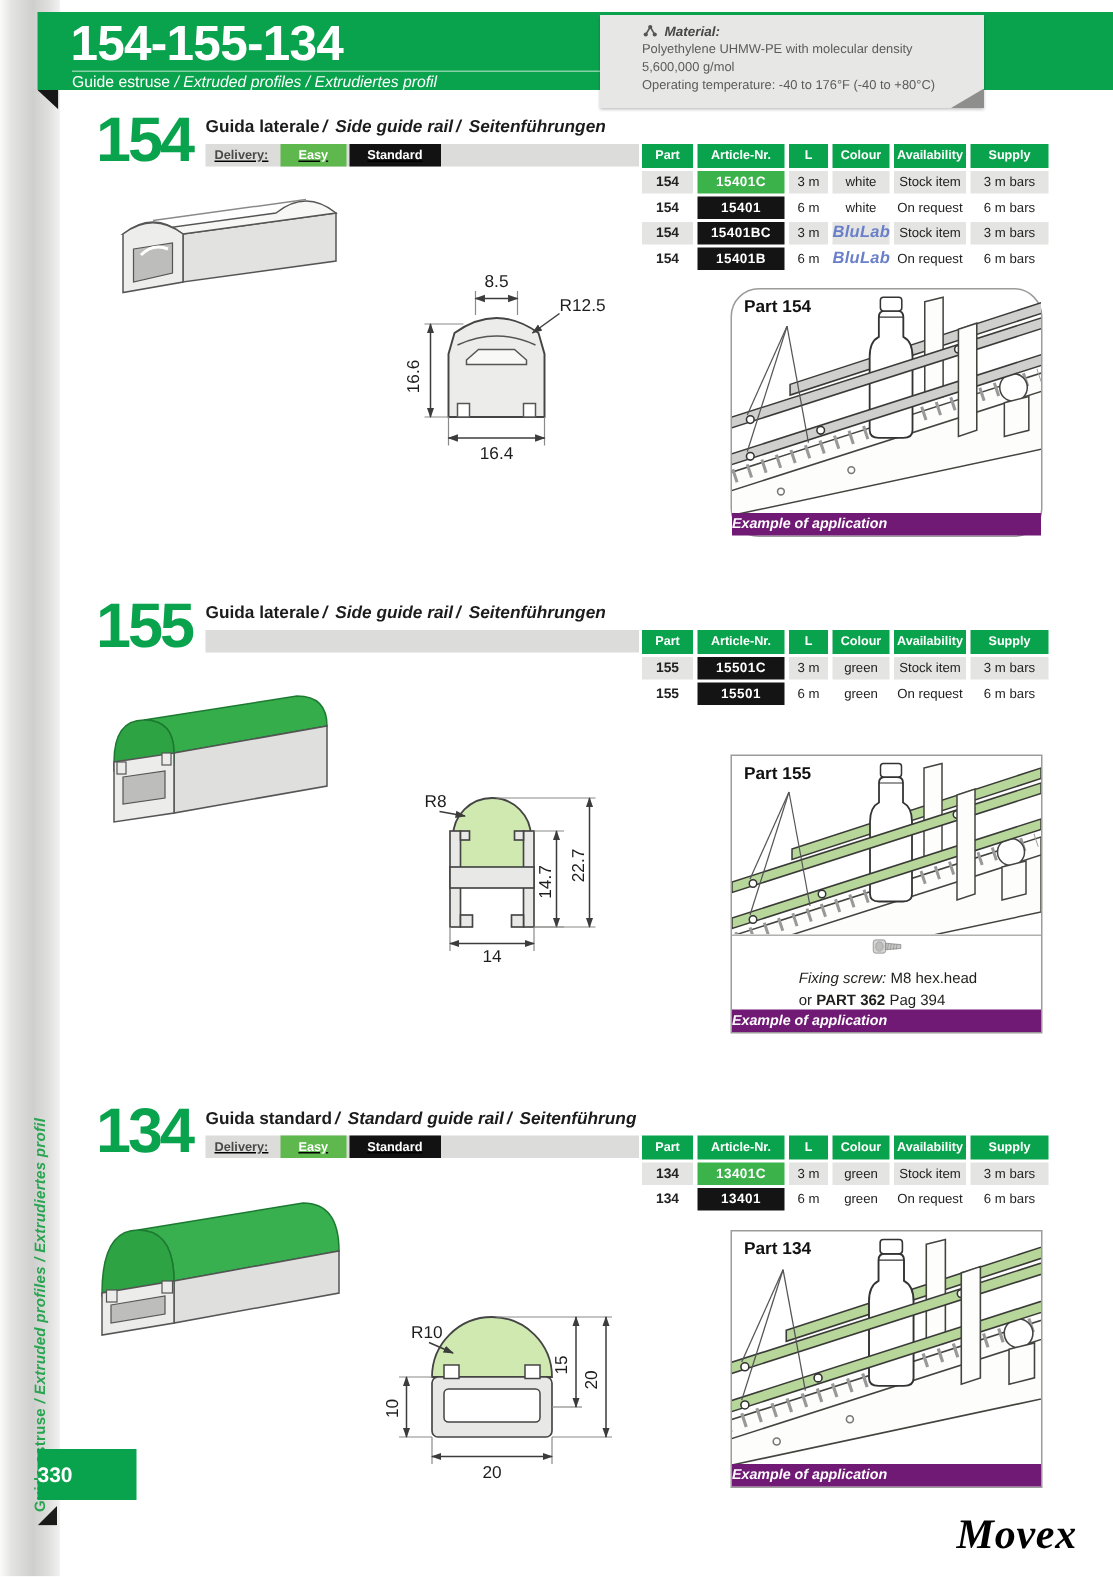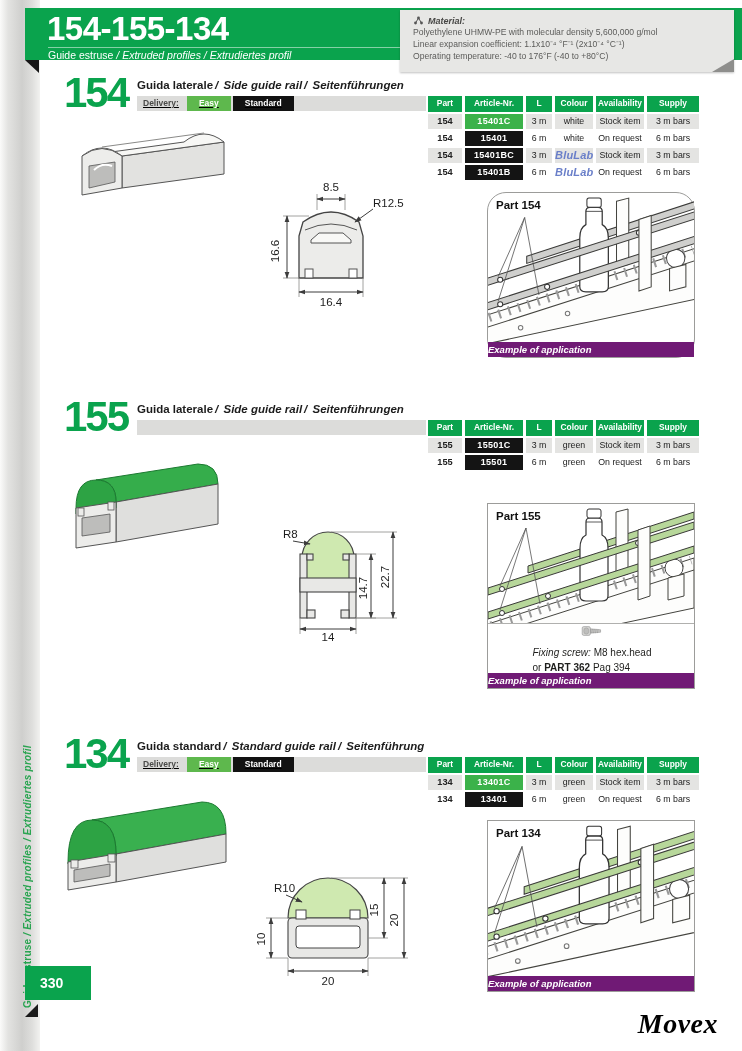--- a/index.html
+++ b/index.html
@@ -18,22 +18,22 @@
   .banner { position:absolute; left:25px; top:8px; width:717px; height:52px; background:#0aa34d; }
   .banner-title { position:absolute; left:22px; top:4px; font-size:33px; font-weight:800;
     color:#fff; letter-spacing:-.5px; line-height:1; }
   .banner-sub { position:absolute; left:23px; top:39px; width:360px; border-top:1px solid rgba(255,255,255,.5);
     padding-top:1px; font-size:10.5px; font-weight:normal; color:#fff; white-space:nowrap; }
   .banner-sub .it { font-style:italic; }
   .banner-fold { position:absolute; left:25px; top:60px; width:14px; height:13px; background:#161616;
     clip-path:polygon(0 0,100% 0,100% 100%); }
 
   
-  .material { position:absolute; left:400px; top:10px; width:334px; height:62px; background:#e7e7e5;
-    padding:5px 10px 4px 13px; box-shadow:0 1px 2px rgba(0,0,0,.25); }
+  .material { position:absolute; left:400px; top:10px; width:256px; height:62px; background:#e7e7e5;
+    padding:5px 10px 4px 28px; box-shadow:0 1px 2px rgba(0,0,0,.25); }
   .material-fold { position:absolute; right:-0px; bottom:-0px; width:22px; height:13px; background:#8e8e8c;
     clip-path:polygon(100% 0,100% 100%,0 100%); }
   .mat-title { font-size:9px; font-weight:bold; font-style:italic; color:#474745; display:flex; align-items:center; gap:4px; }
   .mat-line { font-size:8.6px; color:#5b5b59; line-height:1.42; }
 
   
   .big-num { position:absolute; font-size:42px; font-weight:800; color:#0aa34d; line-height:1; letter-spacing:-2px; }
   .sec-title { position:absolute; font-size:11.5px; font-weight:bold; color:#1c1c1c; white-space:nowrap; }
   .sec-title .it { font-style:italic; }
   .sec-title .sep { font-style:italic; padding:0 2px; }
@@ -81,21 +81,21 @@
   .screw-panel { position:absolute; left:0; width:100%; height:52px; border-top:1px solid #b0b0ae;
     background:#fff; display:flex; align-items:center; gap:8px; padding:0 6px 0 8px;flex-direction:column; }
   .screw-text { font-size:10px; color:#1e1e1c; line-height:1.45; }
   .screw-text .it { font-style:italic; }
   .screw-text b { font-weight:bold; }
 
   
   .pagenum-fold { position:absolute; left:25px; top:1004px; width:13px; height:13px; background:#1a1a1a;
     clip-path:polygon(100% 0,100% 100%,0 100%); }
   .pagenum { position:absolute; left:25px; top:966px; width:66px; height:34px; background:#0aa34d;
-    color:#fff; font-size:14px; font-weight:bold; line-height:34px; padding-left:15px; }
+    color:#fff; font-size:14px; font-weight:bold; line-height:34px; }
   .brand { position:absolute; right:24px; top:1008px; font-size:28px; font-weight:900; font-style:italic;
     color:#000000; letter-spacing:.5px; font-family:"Liberation Serif", serif; }
 </style>
 </head>
 <body>
 
 <div class="page">
 
   <div class="left-strip"></div>
   <div class="vtext">
@@ -119,21 +119,20 @@
       <svg width="11" height="11" viewBox="0 0 11 11">
         <line x1="2.5" y1="8" x2="5.5" y2="3" stroke="#555" stroke-width="1"></line>
         <line x1="5.5" y1="3" x2="8.5" y2="8" stroke="#555" stroke-width="1"></line>
         <circle cx="2.5" cy="8" r="1.4" fill="#555"></circle>
           <circle cx="5.5" cy="3" r="1.4" fill="#555"></circle>
           <circle cx="8.5" cy="8" r="1.4" fill="#555"></circle>
       </svg>
       <span>Material:</span>
     </div>
     <div class="mat-line">Polyethylene UHMW-PE with molecular density 5,600,000 g/mol</div>
-    <div class="mat-line">Linear expansion coefficient: 1.1x10⁻⁴ °F⁻¹ (2x10⁻⁴ °C⁻¹)</div>
     <div class="mat-line">Operating temperature: -40 to 176°F (-40 to +80°C)</div>
     <div class="material-fold"></div>
   </div>
 
   <div class="big-num" style="left:64px;top:72px;">154</div>
   <div class="sec-title" style="left:137px;top:79px;">
     <span>Guida laterale</span><span class="sep">/</span>
     <span class="it">Side guide rail</span><span class="sep">/</span>
     <span class="it">Seitenführungen</span>
   </div>

